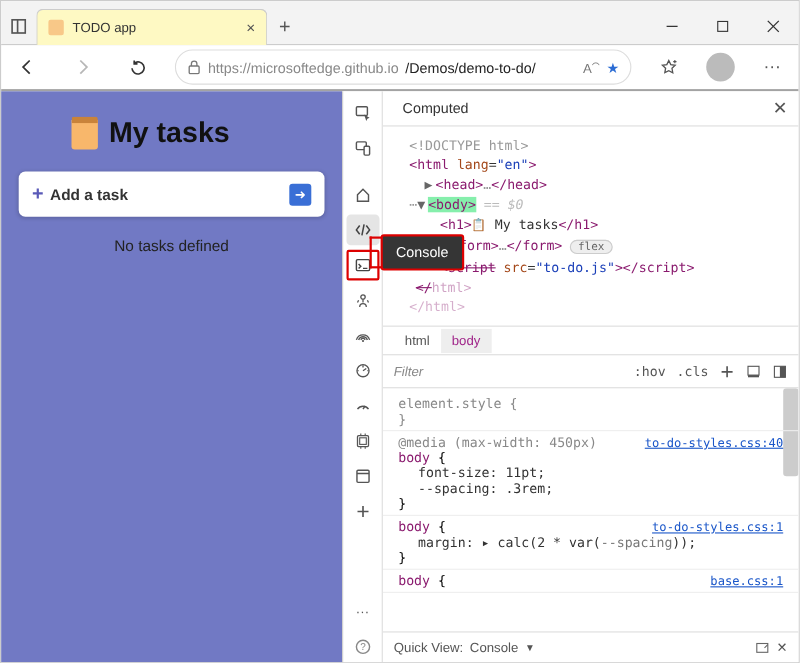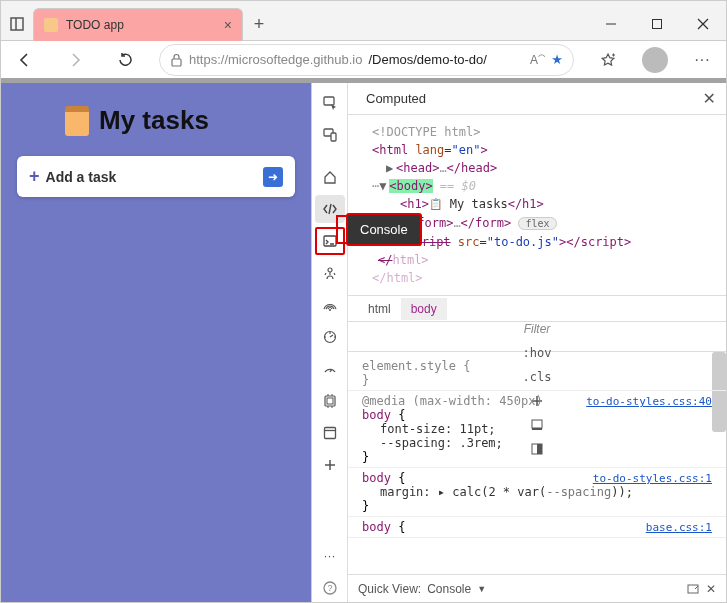--- a/index.html
+++ b/index.html
@@ -1,30 +1,30 @@
 <!DOCTYPE html>
 <html><head>
 <meta charset="utf-8">
 <style>
 * { box-sizing: border-box; margin: 0; padding: 0; }
 body { font-family: "Segoe UI", Tahoma, sans-serif; font-size: 12px; background: #fff; width: 727px; height: 603px; overflow: hidden; border: 1px solid #ccc; }
 
 
 .titlebar { height: 40px; background: #f3f3f3; display: flex; align-items: flex-end; border-bottom: 1px solid #ccc; }
 .win-tabs { height: 32px; width: 32px; display: flex; align-items: center; justify-content: center; color: #555; }
-.tab { background: #fca5a5; border: 1px solid #ccc; border-bottom: none; border-radius: 6px 6px 0 0; height: 33px; display: flex; align-items: center; padding: 0 10px; gap: 8px; margin-bottom: -1px; min-width: 210px; }
+.tab { background: #fef9c3; border: 1px solid #ccc; border-bottom: none; border-radius: 6px 6px 0 0; height: 33px; display: flex; align-items: center; padding: 0 10px; gap: 8px; margin-bottom: -1px; min-width: 210px; }
 .tab-icon { width: 14px; height: 14px; background: #f8c888; border-radius: 2px; }
 .tab-title { font-size: 12px; color: #333; flex: 1; }
 .tab-close { color: #555; font-size: 14px; }
 .newtab { width: 32px; height: 32px; display: flex; align-items: center; justify-content: center; color: #555; font-size: 18px; }
 .wincontrols { margin-left: auto; display: flex; }
 .winbtn { width: 46px; height: 32px; display: flex; align-items: center; justify-content: center; color: #333; }
 
 
-.toolbar { height: 42px; display: flex; align-items: center; padding: 0 8px; gap: 18px; border-bottom: 5px solid #a3a3a3; }
+.toolbar { height: 42px; display: flex; align-items: center; padding: 0 8px; gap: 18px; border-bottom: 2px solid #a3a3a3; }
 .nav-btn { width: 32px; height: 32px; display: flex; align-items: center; justify-content: center; color: #555; font-size: 16px; border-radius: 4px; }
 .addr { flex: 1; height: 32px; border: 1px solid #ddd; border-radius: 16px; display: flex; align-items: center; padding: 0 10px; gap: 6px; font-size: 13px; }
 .addr .lock { color: #777; }
 .addr .url-host { color: #888; }
 .addr .url-path { color: #222; }
 .star { color: #2b6cd4; }
 .avatar { width: 26px; height: 26px; border-radius: 50%; background: #bbb; }
 
 
 .split { display: flex; height: calc(603px - 40px - 42px - 2px); }
@@ -69,21 +69,21 @@
 .dom .ind3 { padding-left: 42px; }
 
 .crumbs { height: 26px; border-bottom: 1px solid #ddd; display: flex; align-items: center; padding: 0 10px; gap: 0; font-size: 12px; }
 .crumb { padding: 4px 10px; color: #555; }
 .crumb.active { background: #eee; color: #a0268a; }
 
 .styles-tabs { height: 30px; border-bottom: 1px solid #ddd; display: flex; align-items: center; padding: 0 10px; gap: 22px; font-size: 12px; color: #666; }
 .styles-tabs .active { color: #111; font-weight: 600; }
 .styles-tabs .chev { margin-left: auto; }
 
-.filter-row { height: 30px; border-bottom: 1px solid #ddd; display: flex; align-items: center; padding: 0 10px; font-size: 12px; color: #888; gap: 10px; flex-direction: column; }
+.filter-row { height: 30px; border-bottom: 1px solid #ddd; display: flex; align-items: center; padding: 0 10px; font-size: 12px; color: #888; gap: 10px; }
 .filter-row .filter { flex: 1; font-style: italic; }
 .filter-row .mono { font-family: Consolas, monospace; color: #555; }
 .filter-row .ic { color: #555; }
 
 .styles-body { flex: 1; overflow: auto; font-family: Consolas, monospace; font-size: 12px; padding: 4px 0; position: relative; }
 .rule { padding: 3px 14px; border-bottom: 1px solid #eee; position: relative; }
 .rule .sel { color: #8a1a6e; }
 .rule .prop { color: #333; padding-left: 18px; }
 .rule .gray { color: #888; }
 .rule .link { color: #1a56c9; text-decoration: underline; position: absolute; right: 14px; top: 4px; font-size: 11px; }
@@ -177,20 +177,21 @@
   <div class="page">
     <h1>
       <span class="clip-icon"></span>
       <span>My tasks</span>
     </h1>
     <div class="add-task">
       <span class="plus">+</span>
       <span class="text">Add a task</span>
       <span class="go">➜</span>
     </div>
+    <div class="empty">No tasks defined</div>
   </div>
 
   <div class="devtools">
     <div class="dt-rail">
       <div class="rail-btn">
           <svg width="16" height="16" viewBox="0 0 16 16">
             <rect x="2" y="2" width="10" height="8" rx="1" fill="none" stroke="#555" stroke-width="1.3"></rect>
             <path d="M9 9l5 3-2 1-1 2z" fill="#555"></path>
           </svg>
         </div>

